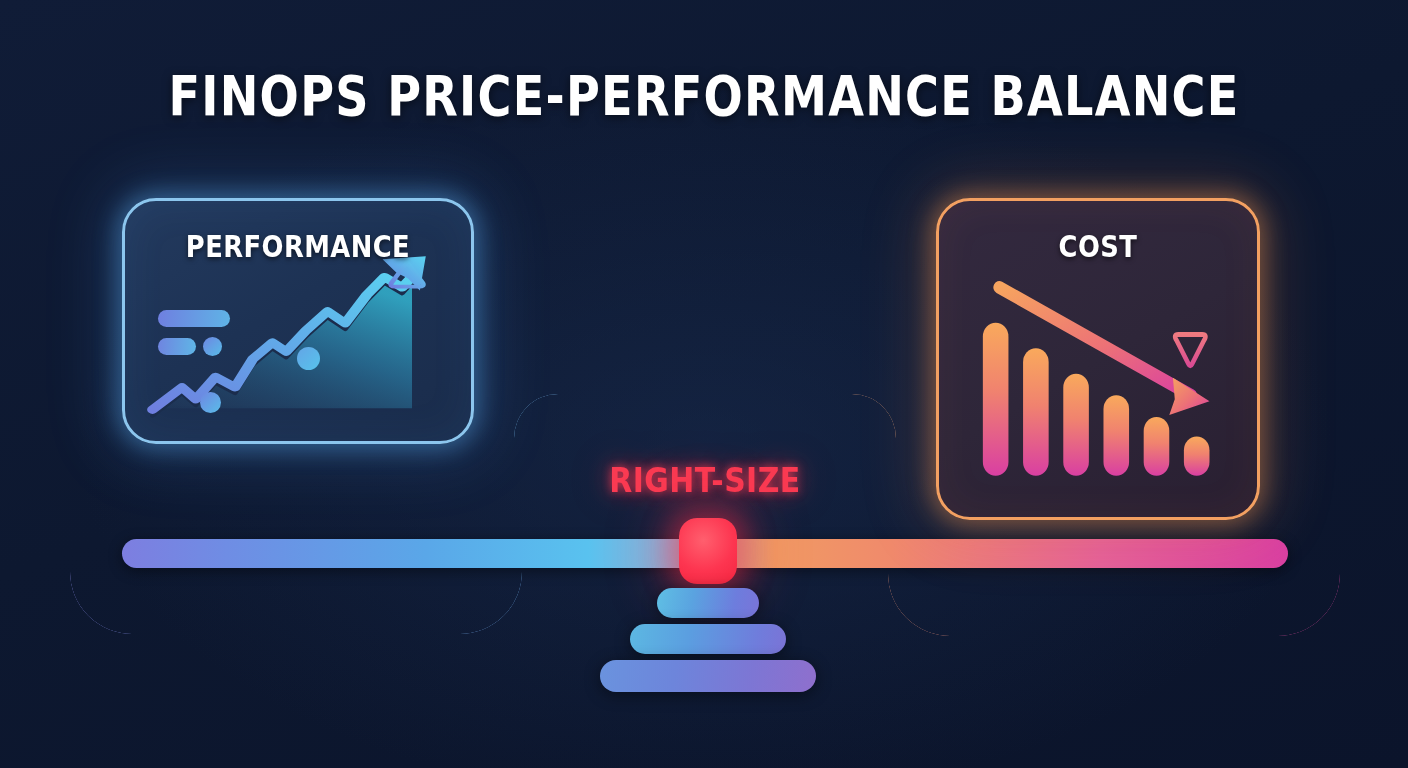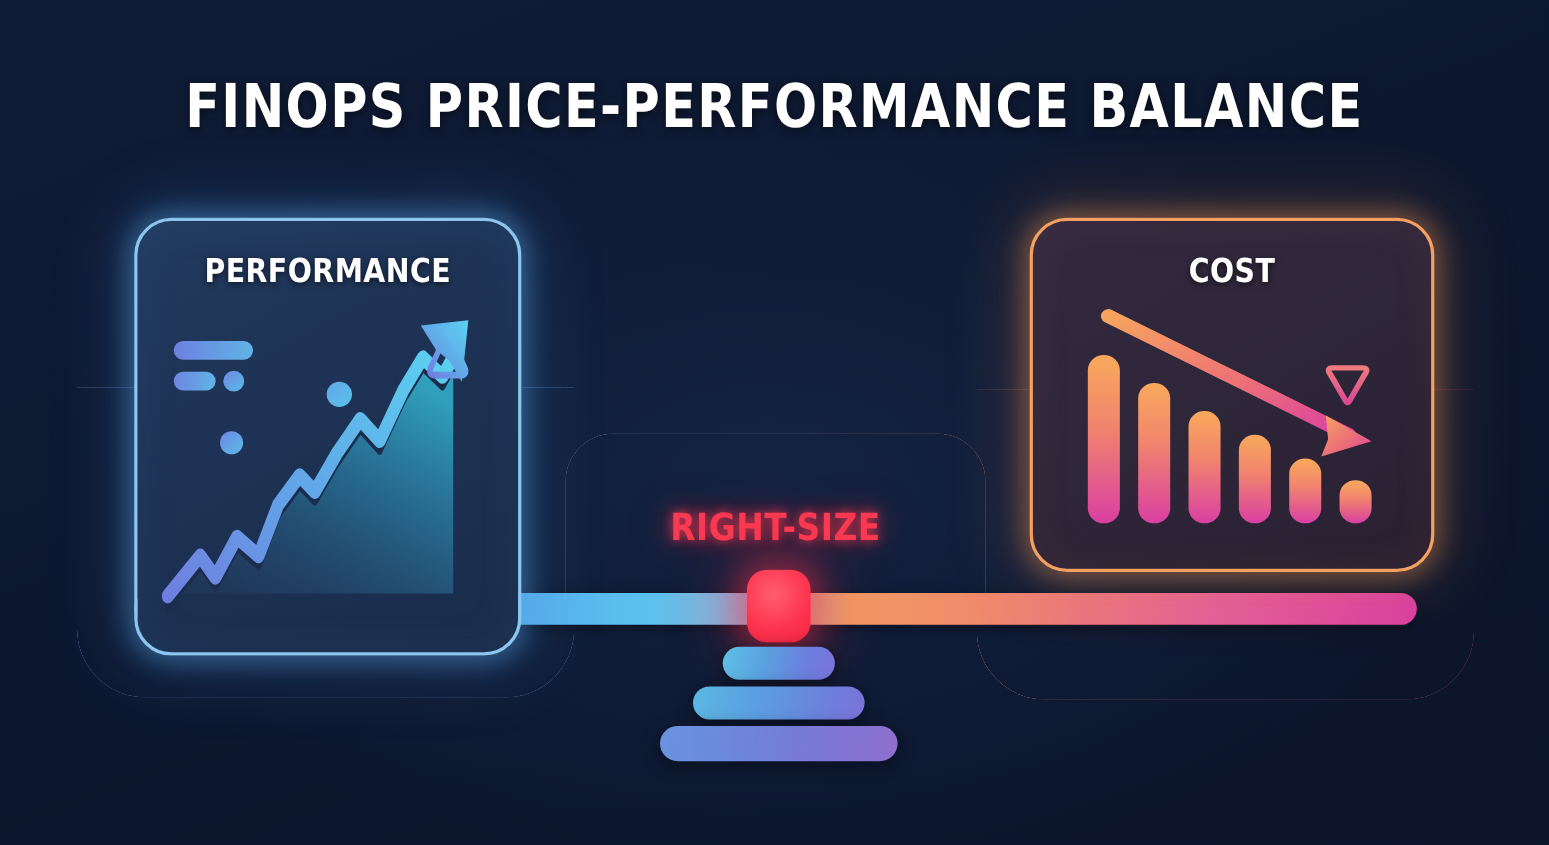--- a/index.html
+++ b/index.html
@@ -171,32 +171,32 @@
   .card {
     position: absolute;
     box-sizing: border-box;
     border-radius: 34px;
     overflow: hidden;
   }
   #card-performance {
     left: 122px;
     top: 198px;
     width: 352px;
-    height: 398px;
+    height: 246px;
     border: 3px solid #8cc6ee;
     background: linear-gradient(150deg, #233a5e 0%, #1d3254 45%, #1a2c4b 100%);
     box-shadow:
       0 0 22px 6px rgba(90,170,235,0.40),
       0 0 60px 18px rgba(70,140,220,0.20),
       inset 0 0 40px rgba(70,140,210,0.10);
   }
   #card-cost {
     left: 936px;
     top: 198px;
-    width: 368px;
+    width: 324px;
     height: 322px;
     border: 3px solid #f3a061;
     background: linear-gradient(150deg, #33293f 0%, #2e2639 50%, #291f31 100%);
     box-shadow:
       0 0 22px 6px rgba(243,150,80,0.38),
       0 0 60px 18px rgba(230,120,60,0.18),
       inset 0 0 40px rgba(220,120,70,0.07);
     padding-left: 32px;
   }
   .card-title {

